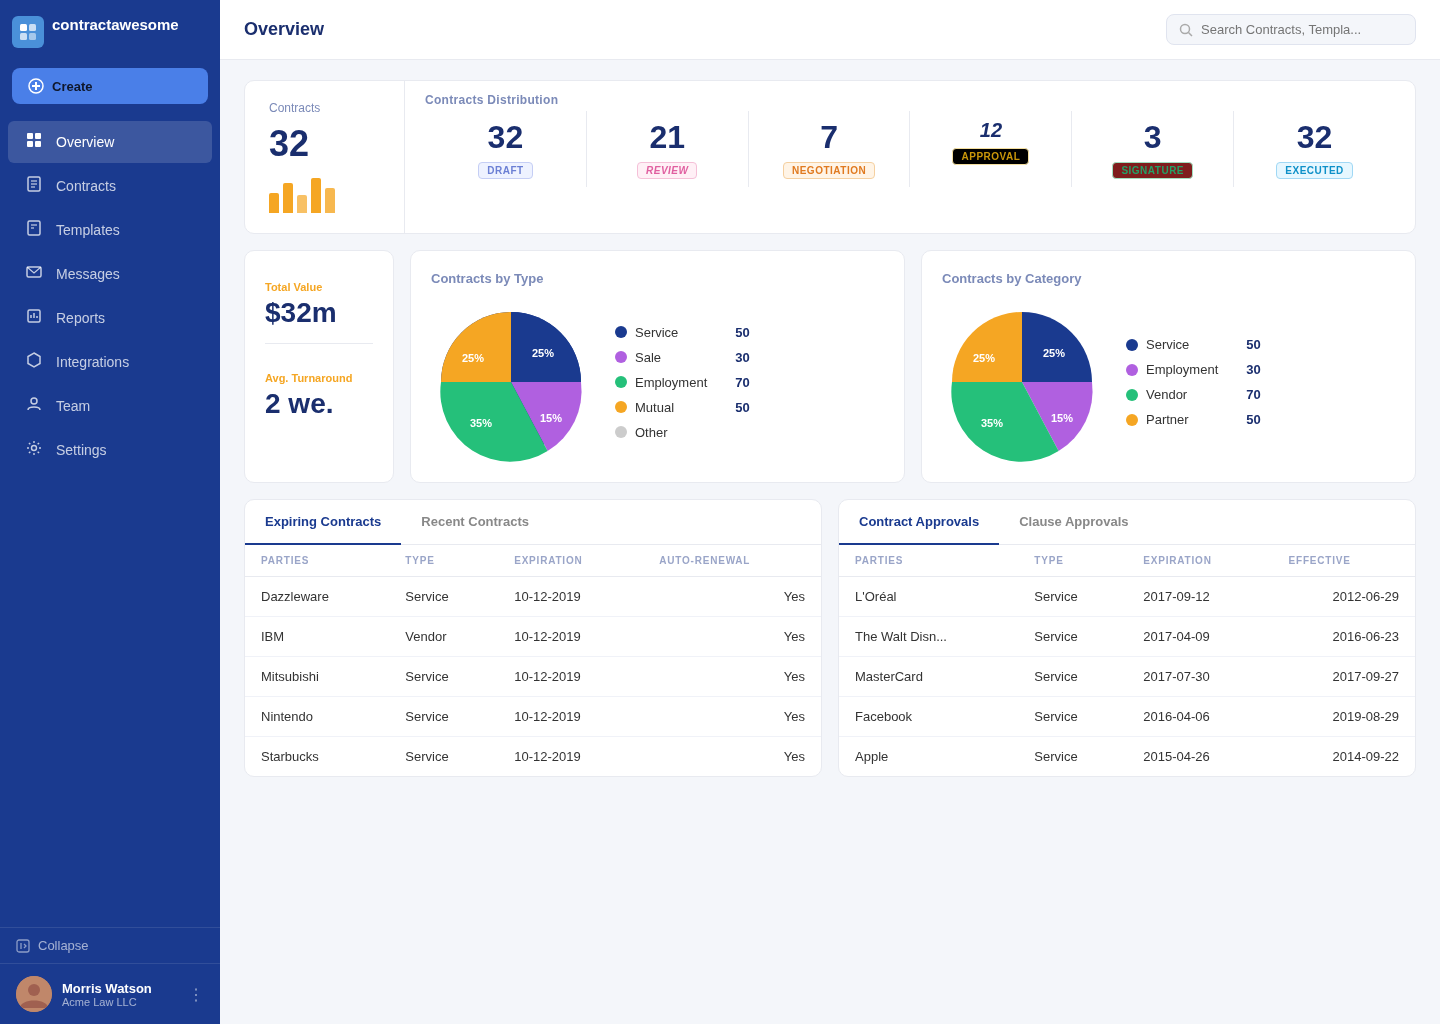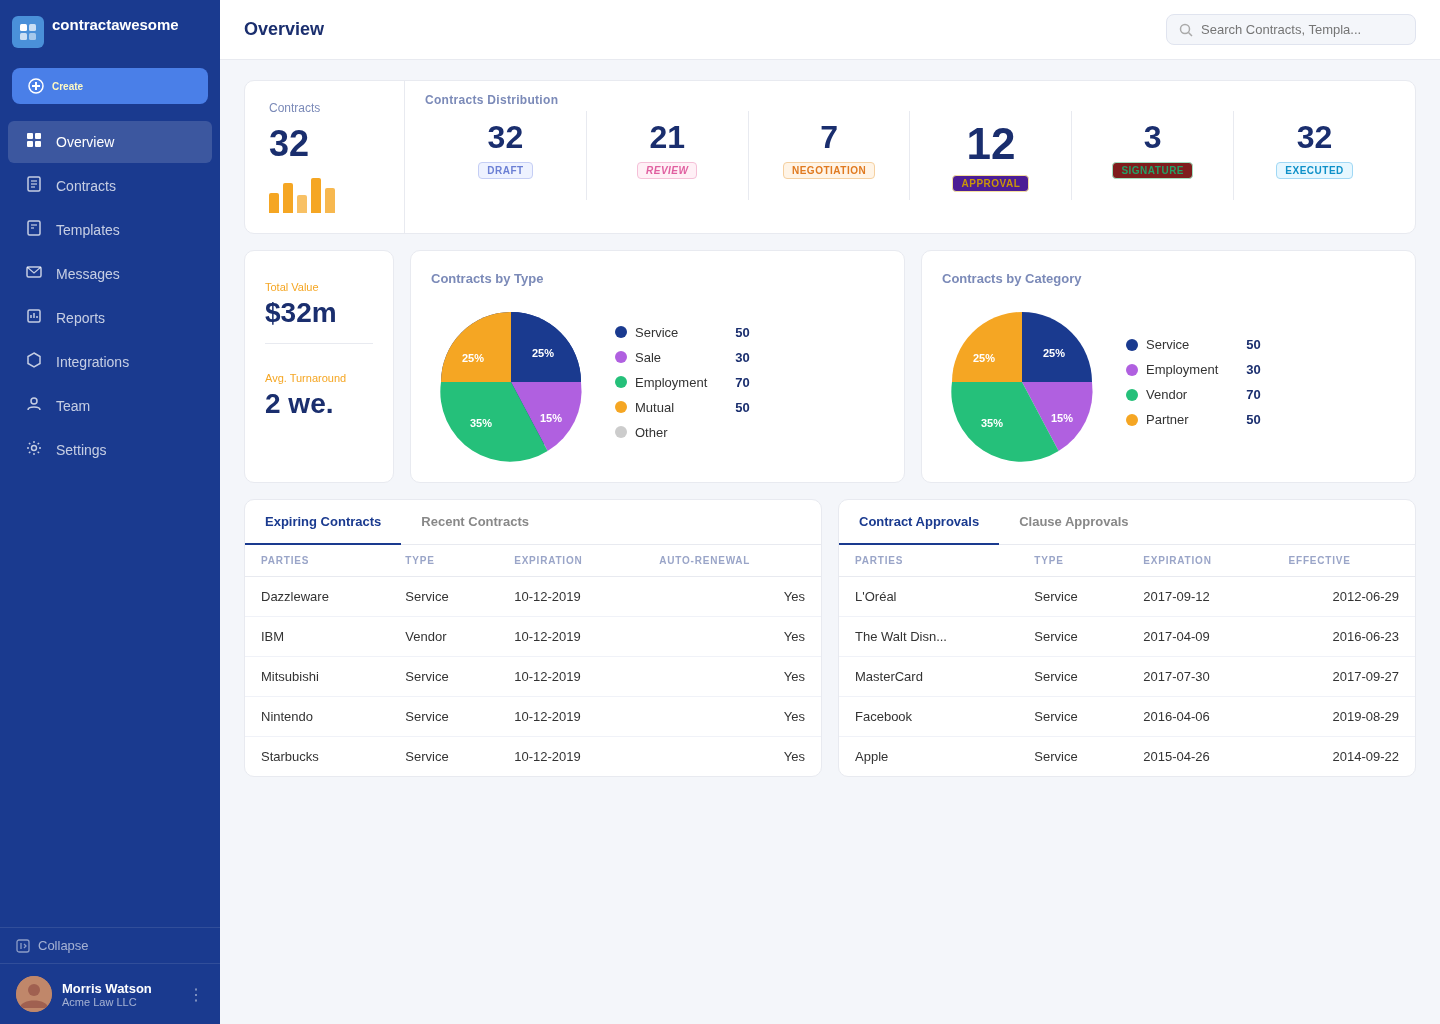--- a/index.html
+++ b/index.html
@@ -12,22 +12,22 @@
     }
     #sidebar-logo {
       display: flex; gap: 8px; padding: 16px 12px 12px;
     }
     #sidebar-logo-icon {
       width: 32px; height: 32px; background: #4a90d9; border-radius: 6px;
       display: flex; align-items: center; justify-content: center; font-size: 16px;
     }
     #sidebar-logo-text { font-size: 15px; font-weight: 700; color: white; }
     #create-button {
-      margin: 8px 12px 16px; background: #4a7fe8; border: none; color: #fef9c3;
-      border-radius: 8px; padding: 10px 16px; font-size: 10px; font-weight: 600;
+      margin: 8px 12px 16px; background: #4a7fe8; border: none; color: #0f172a;
+      border-radius: 8px; padding: 10px 16px; font-size: 13px; font-weight: 600;
       cursor: pointer; display: flex; align-items: center; gap: 8px;
     }
     .nav-item {
       display: flex; align-items: center; gap: 12px; padding: 11px 16px;
       color: rgba(255,255,255,0.75); font-size: 14px; cursor: pointer;
       border-radius: 6px; margin: 1px 8px; transition: background 0.15s;
     }
     .nav-item.active { background: rgba(255,255,255,0.15); color: white; }
     .nav-icon { font-size: 16px; width: 20px; text-align: center; }
     .nav-spacer { flex: 1; }
@@ -73,38 +73,38 @@
     .stat-cell:last-child { border-right: none; }
     .stat-label { font-size: 12px; color: #7b8ab8; margin-bottom: 8px; font-weight: 500; }
     .stat-number { font-size: 36px; font-weight: 800; color: #1a2e6e; }
     .stat-badge {
       display: inline-block; font-size: 10px; font-weight: 700;
       padding: 2px 8px; border-radius: 4px; margin-top: 6px; letter-spacing: 0.5px;
     }
     .badge-draft { background: #eef2ff; color: #6b7fd4; border: 1px solid #c5cef5; }
     .badge-review { background: #fff0f6; color: #e05fa0; border: 1px solid #f5c0d8; font-style: italic; }
     .badge-negotiation { background: #fff4e6; color: #e07a20; border: 1px solid #f5d0a0; }
-    .badge-approval { background: #4c1d95; color: #c9960a; border: 1px solid #f5e0a0; }
+    .badge-approval { background: #000000; color: #c9960a; border: 1px solid #f5e0a0; }
     .badge-signature { background: #7f1d1d; color: #25a066; border: 1px solid #a0e0c0; }
     .badge-executed { background: #e6f7ff; color: #0e90c8; border: 1px solid #a0d8f5; }
 
     .contracts-stat { min-width: 160px; flex: 0 0 160px; }
     .bar-chart { display: flex; align-items: flex-end; gap: 4px; height: 40px; margin-top: 8px; }
     .bar { background: #f5a623; border-radius: 2px 2px 0 0; }
 
     
     .dist-label { font-size: 12px; color: #7b8ab8; font-weight: 600; letter-spacing: 0.3px; margin-bottom: 4px; }
 
     
     .middle-row { display: flex; gap: 16px; margin-bottom: 16px; }
     .card { background: white; border-radius: 10px; border: 1px solid #e8eaf0; padding: 20px; }
     .left-stats { flex: 0 0 160px; display: flex; flex-direction: column; gap: 8px; }
     .stat-block { padding: 14px 0; border-bottom: 1px solid #e8eaf0; }
     .stat-block:last-child { border-bottom: none; }
-    .stat-block-label { font-size: 11px; color: #7b8ab8; font-weight: 400; margin-bottom: 4px; }
+    .stat-block-label { font-size: 11px; color: #7b8ab8; font-weight: 700; margin-bottom: 4px; }
     .stat-block-val { font-size: 28px; font-weight: 800; color: #1a2e6e; }
 
     .chart-card { flex: 1; }
     .chart-card-title { font-size: 13px; color: #7b8ab8; font-weight: 600; margin-bottom: 16px; }
 
     .pie-section { display: flex; align-items: center; gap: 24px; }
     .pie-container { position: relative; width: 160px; height: 160px; }
     .pie-legend { display: flex; flex-direction: column; gap: 10px; }
     .legend-item { display: flex; align-items: center; gap: 8px; font-size: 13px; color: #333; }
     .legend-dot { width: 12px; height: 12px; border-radius: 50%; flex-shrink: 0; }
@@ -296,21 +296,21 @@
           </div>
           <div style="flex:1; text-align:center; padding:8px 4px; border-right:1px solid #e8eaf0;">
             <div class="stat-number" style="font-size:32px;">21</div>
             <span class="stat-badge badge-review">REVIEW</span>
           </div>
           <div style="flex:1; text-align:center; padding:8px 4px; border-right:1px solid #e8eaf0;">
             <div class="stat-number" style="font-size:32px;">7</div>
             <span class="stat-badge badge-negotiation">NEGOTIATION</span>
           </div>
           <div style="flex:1; text-align:center; padding:8px 4px; border-right:1px solid #e8eaf0;">
-            <div class="stat-number" style="font-size:44px;">12</div>
+            <div class="stat-number" style="font-size:20px;font-style:italic;">12</div>
             <span class="stat-badge badge-approval">APPROVAL</span>
           </div>
           <div style="flex:1; text-align:center; padding:8px 4px; border-right:1px solid #e8eaf0;">
             <div class="stat-number" style="font-size:32px;">3</div>
             <span class="stat-badge badge-signature">SIGNATURE</span>
           </div>
           <div style="flex:1; text-align:center; padding:8px 4px;">
             <div class="stat-number" style="font-size:32px;">32</div>
             <span class="stat-badge badge-executed">EXECUTED</span>
           </div>

